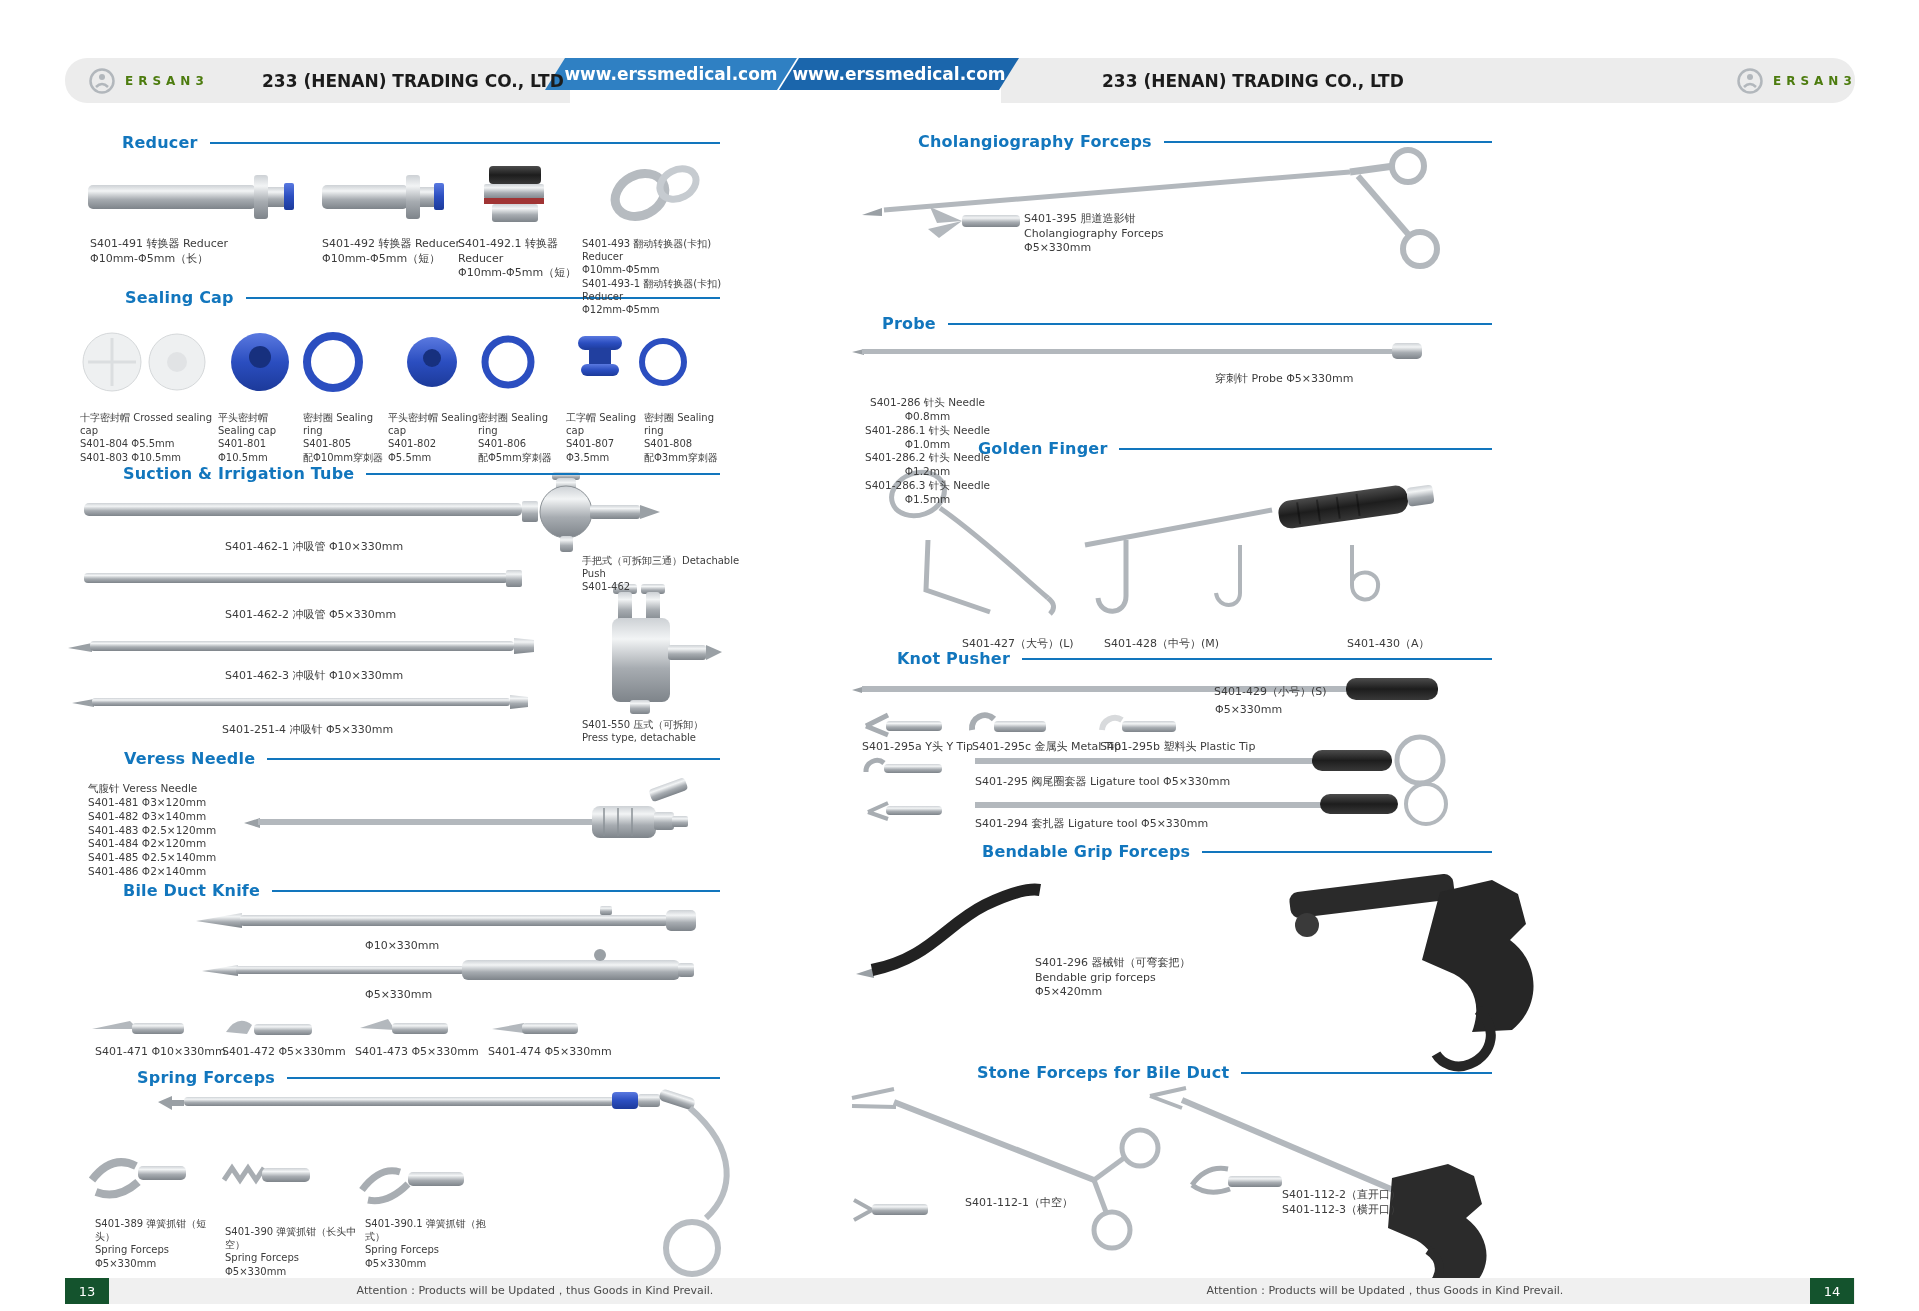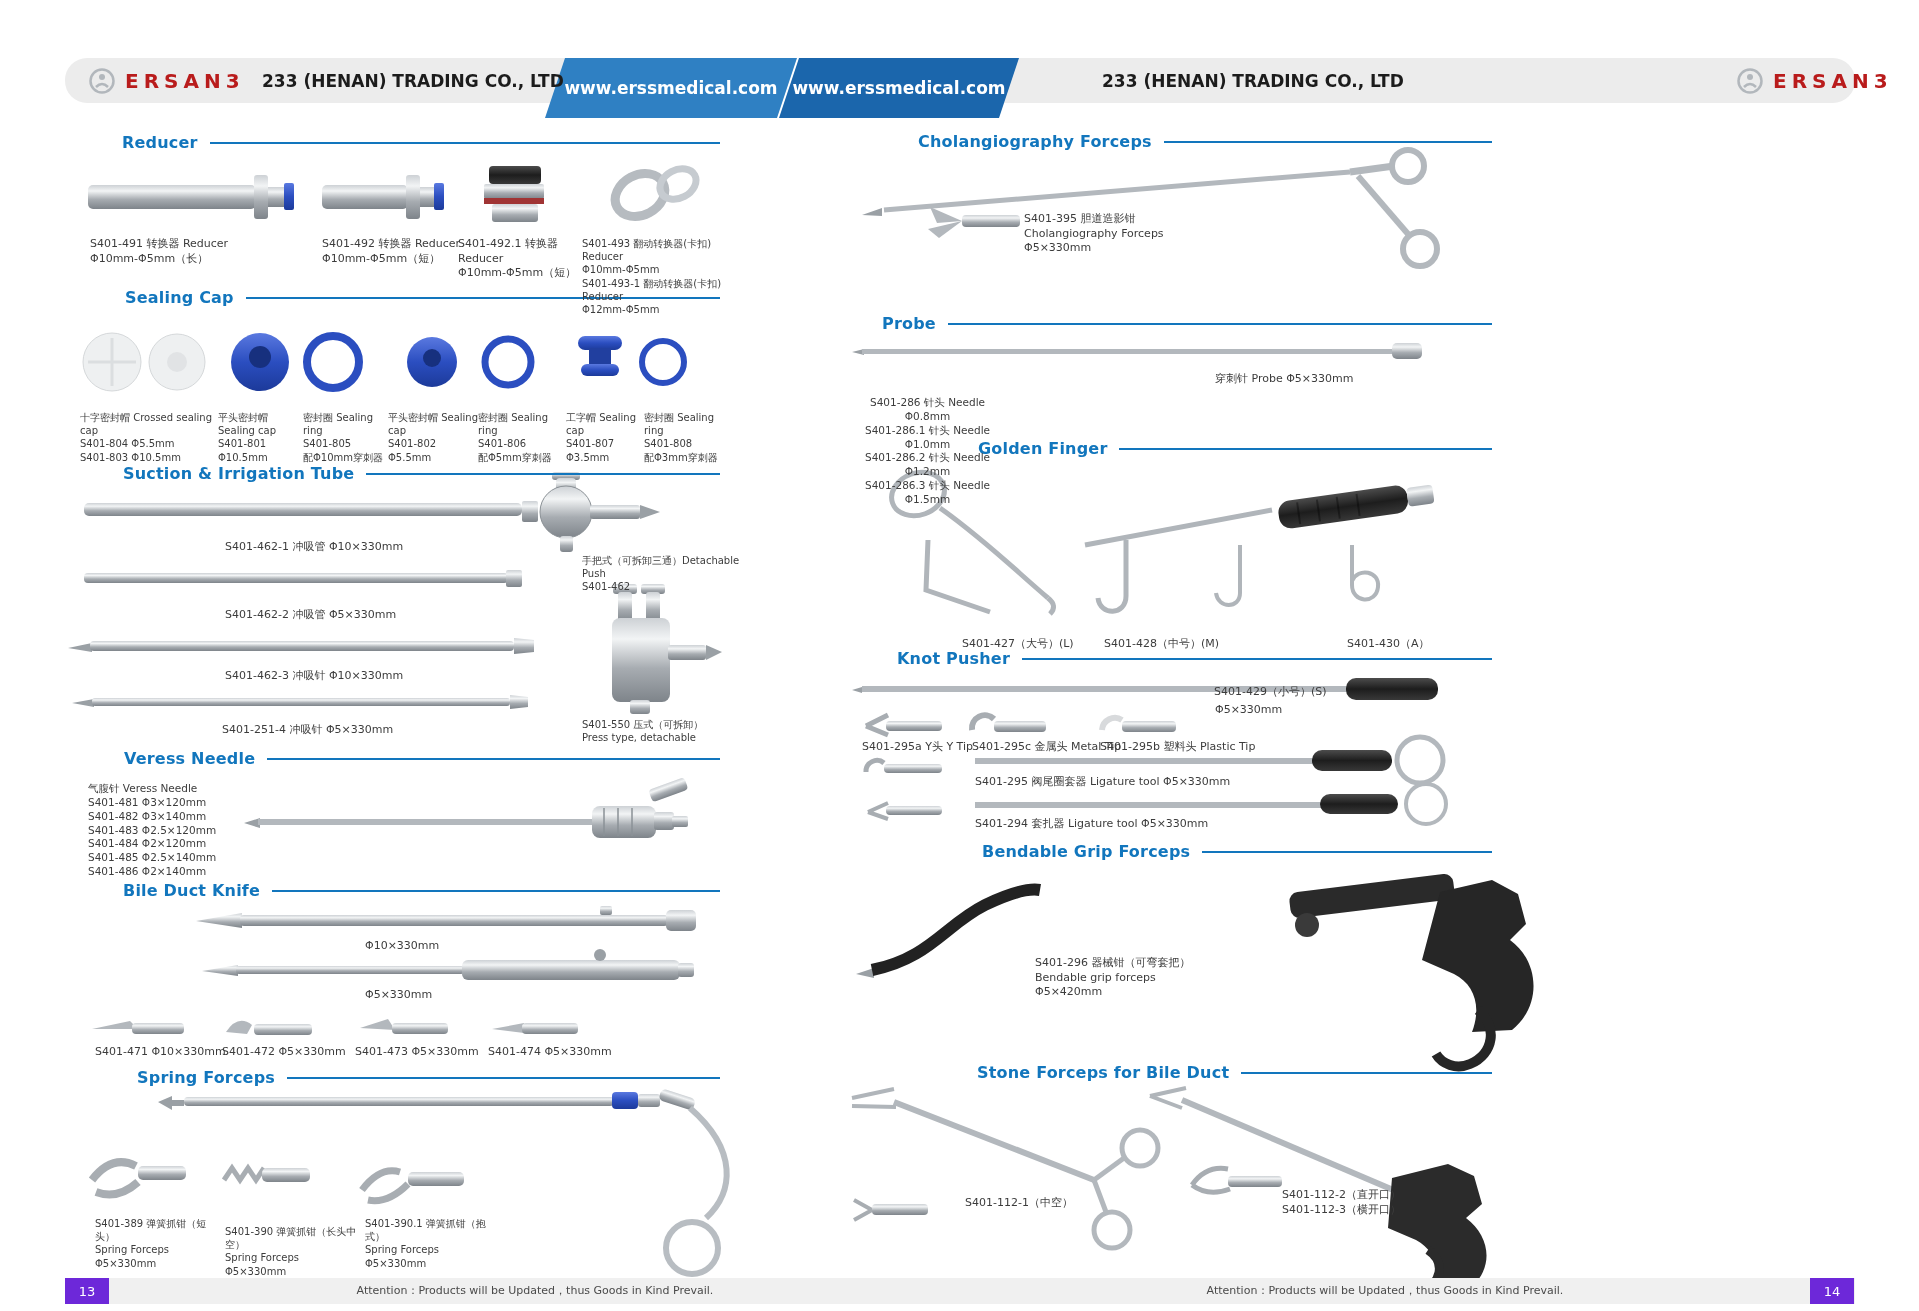--- a/index.html
+++ b/index.html
@@ -8,27 +8,27 @@
   #page { position:relative; width:1919px; height:1311px; background:#ffffff; overflow:hidden; }
   .abs { position:absolute; }
   svg.art { position:absolute; left:0; top:0; pointer-events:none; }
   .lbl { position:absolute; font-size:11px; line-height:1.32; color:#3c3c3c; white-space:pre-line; }
   .lbl.s { font-size:10px; }
   .lbl.m { font-size:10.5px; }
   .sec { position:absolute; display:flex; align-items:center; gap:12px; }
   .sec .t { color:#1276bd; font-weight:bold; font-size:16px; white-space:nowrap; letter-spacing:0.2px; }
   .sec .ln { flex:1; height:2px; background:#1276bd; }
   .hband { height:45px; background:#ececec; }
-  .ribbon { height:60px; display:flex; align-items:center; justify-content:center;
+  .ribbon { height:32px; display:flex; align-items:center; justify-content:center;
             clip-path:polygon(20px 0, 100% 0, calc(100% - 20px) 100%, 0 100%);
             color:#fff; font-weight:bold; font-size:17px; }
   .company { position:absolute; font-size:17px; font-weight:600; color:#1c1c1c; white-space:nowrap; }
   .logo { position:absolute; display:flex; align-items:center; gap:9px; }
-  .logo .txt { color:#b91c1c; font-weight:bold; font-size:20px; letter-spacing:5px; }
-  .pageno { position:absolute; width:44px; height:26px; background:#6d28d9; color:#fff; font-size:13px;
+  .logo .txt { color:#4d7c0f; font-weight:bold; font-size:12px; letter-spacing:5px; }
+  .pageno { position:absolute; width:44px; height:26px; background:#14532d; color:#fff; font-size:13px;
             display:flex; align-items:center; justify-content:center; }
   .att { position:absolute; font-size:11px; color:#4a4a4a; text-align:center; line-height:26px; }
 </style>
 </head>
 <body>
 
 <div id="page">
 
   <svg class="art" width="1919" height="1311" viewBox="0 0 1919 1311">
     <defs>

